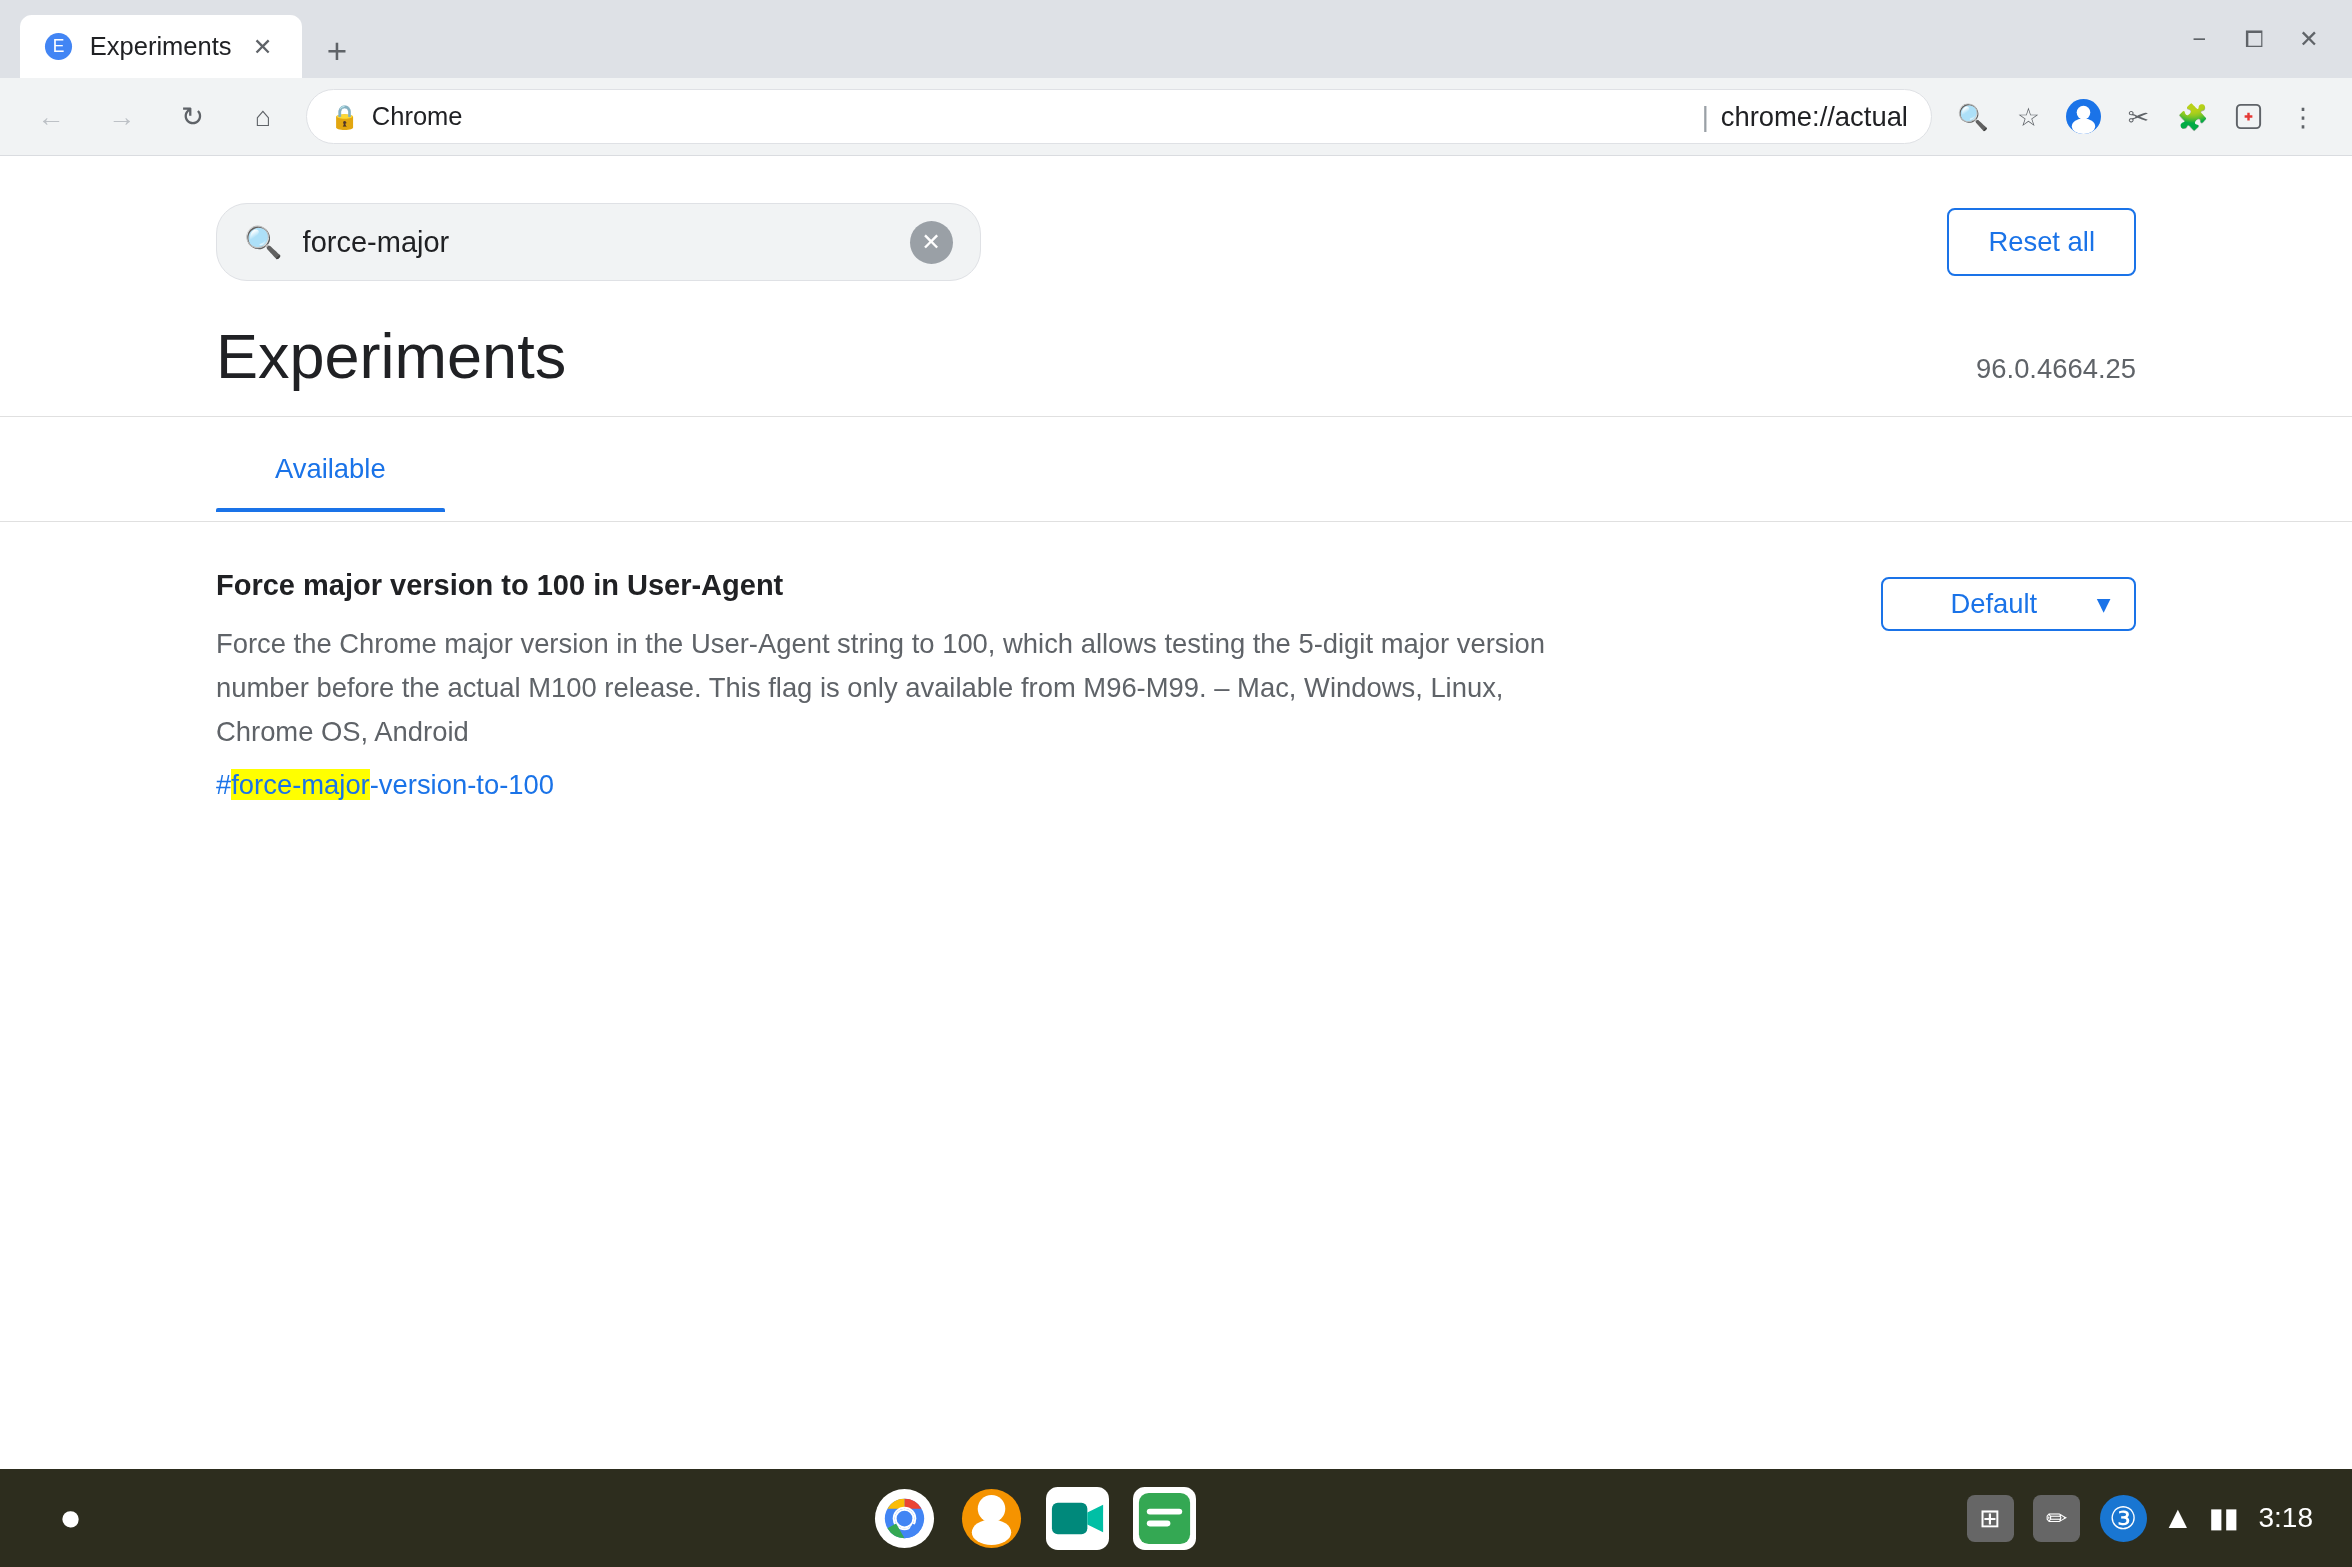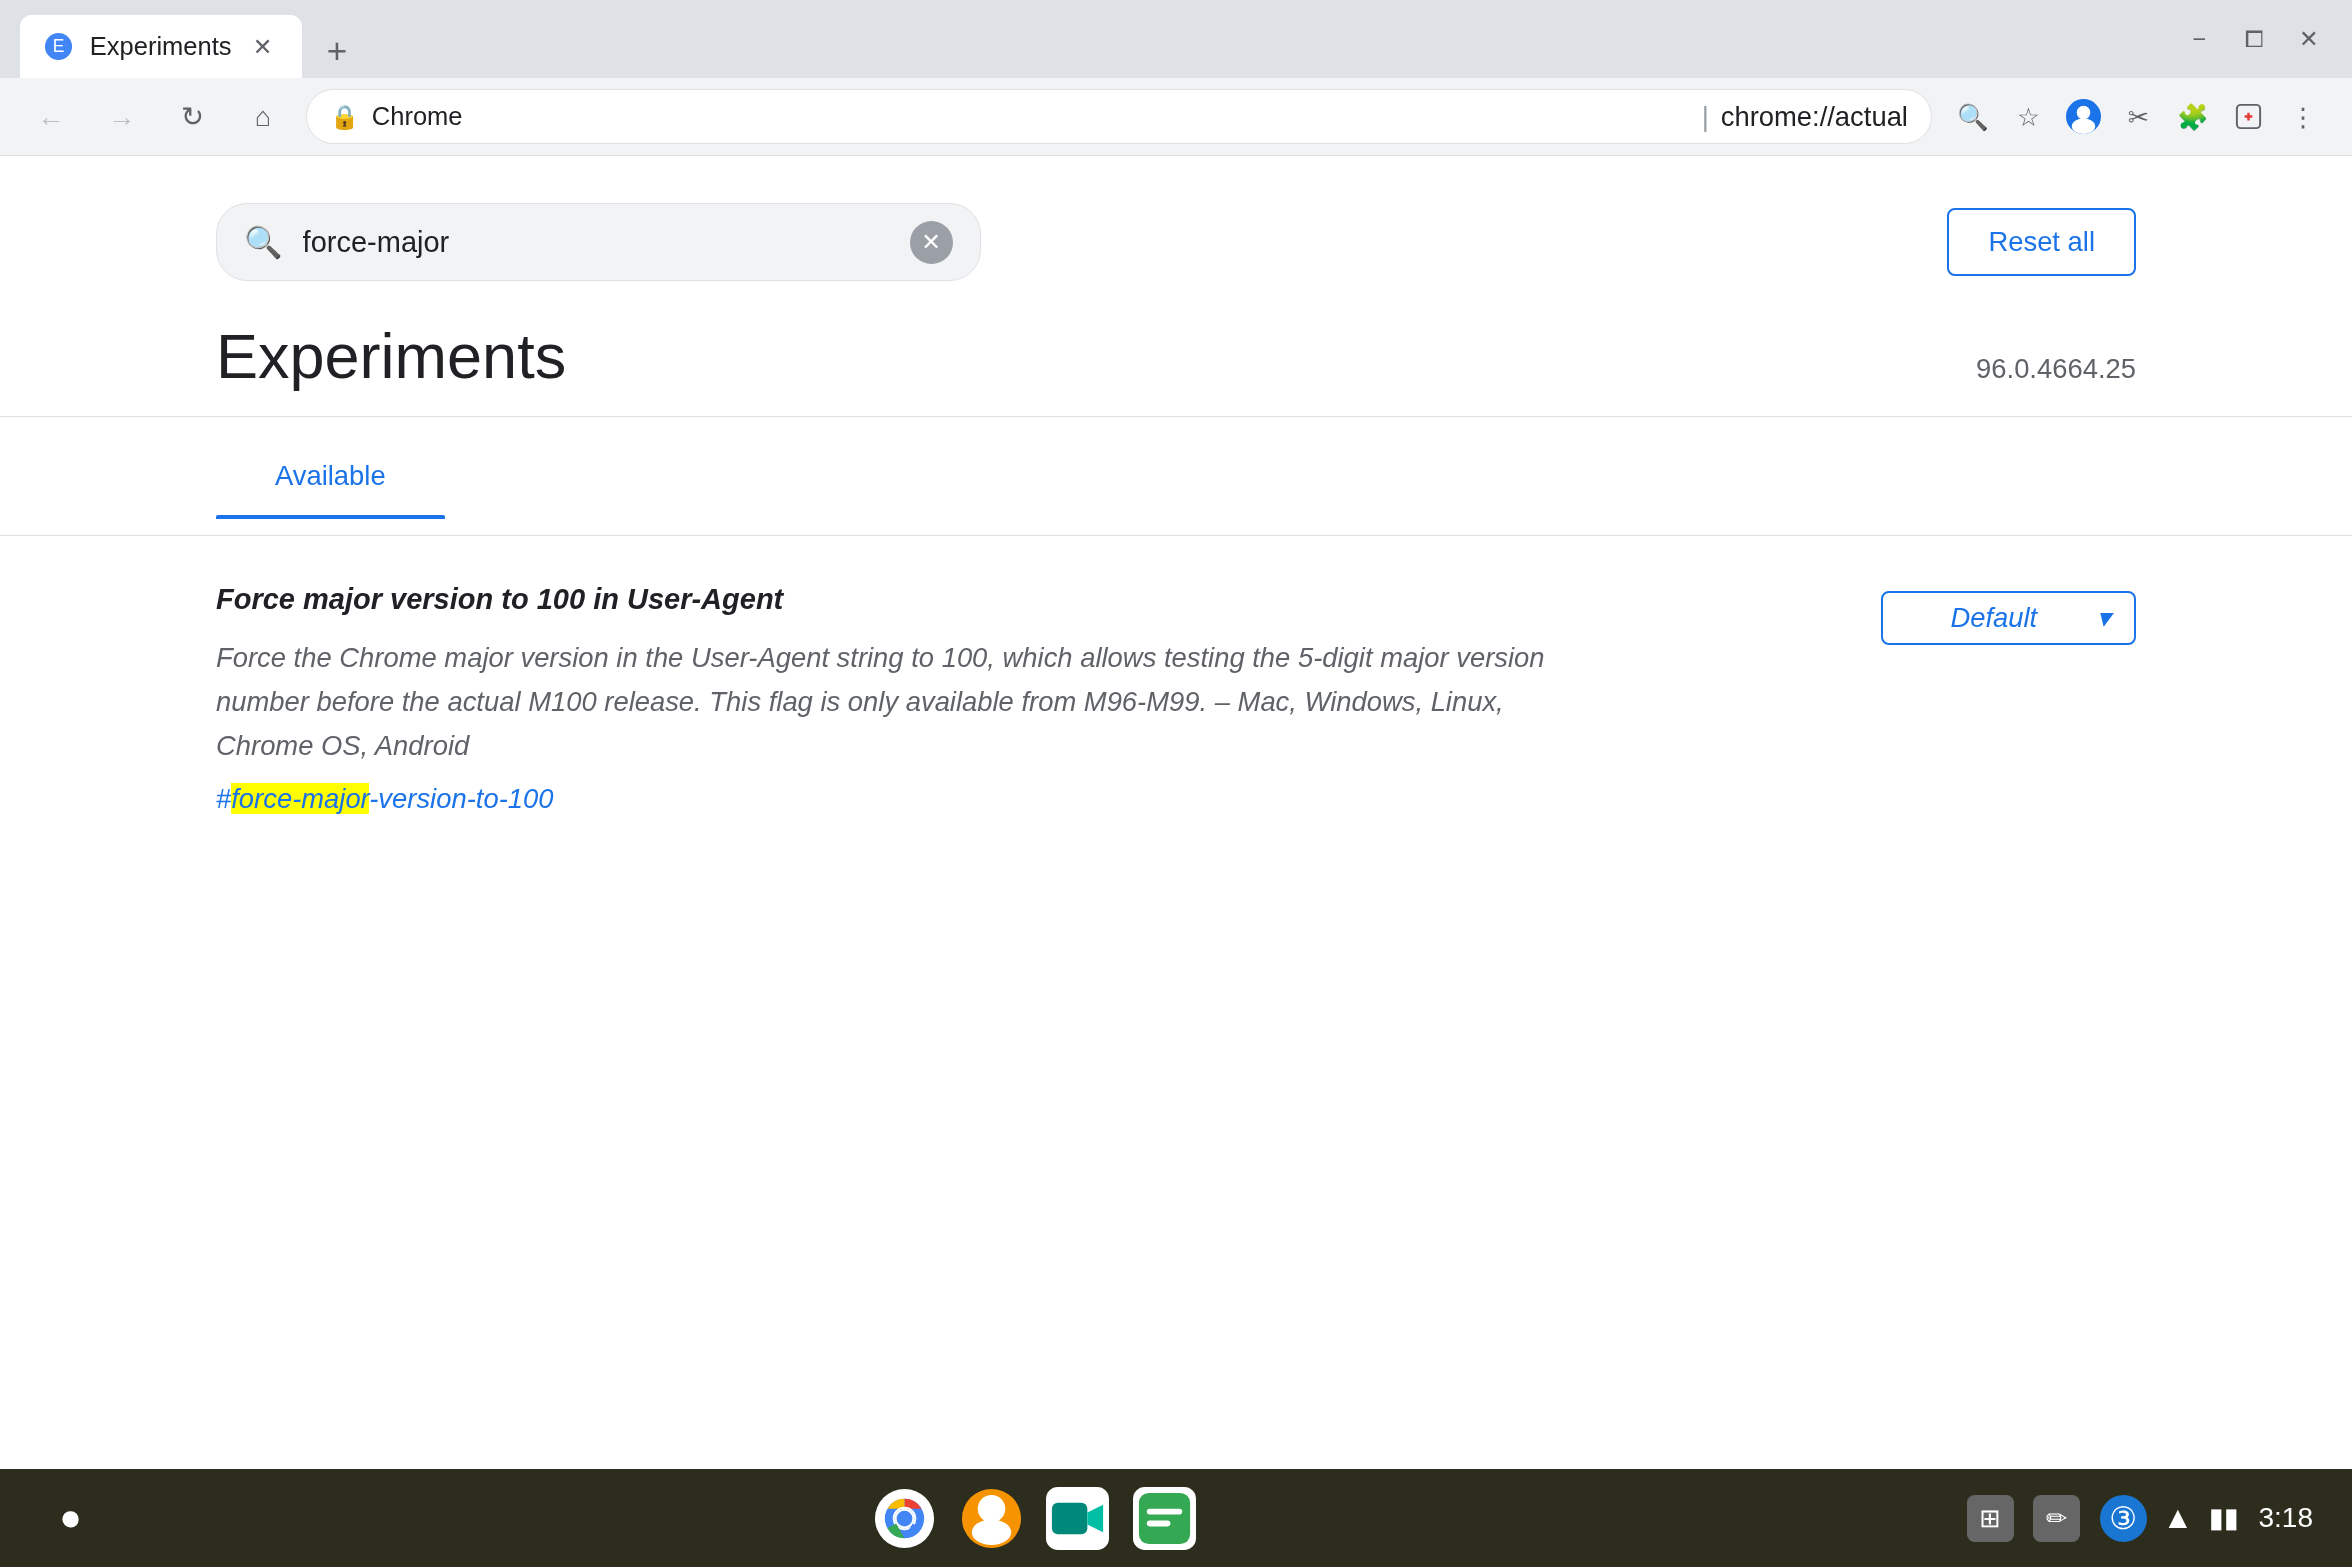--- a/index.html
+++ b/index.html
@@ -45,37 +45,37 @@
 
     
     .page-header { display: flex; align-items: baseline; padding: 39px 216px 0; }
     .page-title { font-size: 63px; font-weight: 400; color: #202124; }
     .version-number { margin-left: auto; font-size: 27.4px; color: #5f6368; }
 
     
     .header-divider { height: 1px; background: #e0e0e0; margin: 23.5px 0 0; }
 
     
-    .tabs-container { display: flex; align-items: center; padding: 16px 216px; border-bottom: 1px solid #e0e0e0; }
+    .tabs-container { display: flex; align-items: center; padding: 9px 216px; border-bottom: 1px solid #e0e0e0; }
     .tab-item { padding: 27.4px 59px; font-size: 27.4px; cursor: pointer; color: #5f6368; position: relative; }
     .tab-item.active { color: #1a73e8; }
     .tab-item.active::after { content: ''; position: absolute; bottom: 0; left: 0; right: 0; height: 3.9px; background: #1a73e8; border-radius: 2px 2px 0 0; }
 
     
     .content-area { padding: 47px 216px; }
 
     
     .flag-item { padding: 0 0 39px; }
     .flag-title { font-size: 29px; font-weight: 600; color: #202124; margin-bottom: 19.6px; }
     .flag-description { font-size: 27.4px; color: #5f6368; line-height: 1.6; max-width: 1372px; margin-bottom: 15.7px; }
     .flag-link-hash { color: #1a73e8; }
     .flag-link-highlight { background-color: #ffff00; color: #1a73e8; text-decoration: none; }
 
     
-    .flag-row { display: flex; align-items: flex-start; gap: 39px; font-style: italic; }
+    .flag-row { display: flex; align-items: flex-start; gap: 39px; }
     .flag-text { flex: 1; }
 
     
     .flag-dropdown { border: 2px solid #1a73e8; border-radius: 7.8px; padding: 15.7px 23.5px; display: flex; align-items: center; gap: 15.7px; cursor: pointer; background: #fff; min-width: 255px; margin-top: 7.8px; height: 54px; }
     .dropdown-label { font-size: 27.4px; color: #1a73e8; flex: 1; text-align: center; }
     .dropdown-arrow { color: #1a73e8; font-size: 27.4px; }
 
     
     .taskbar { height: 98px; background: #2d2d1e; display: flex; align-items: center; padding: 0 39px; gap: 19.6px; }
     .taskbar-left { display: flex; align-items: center; }

